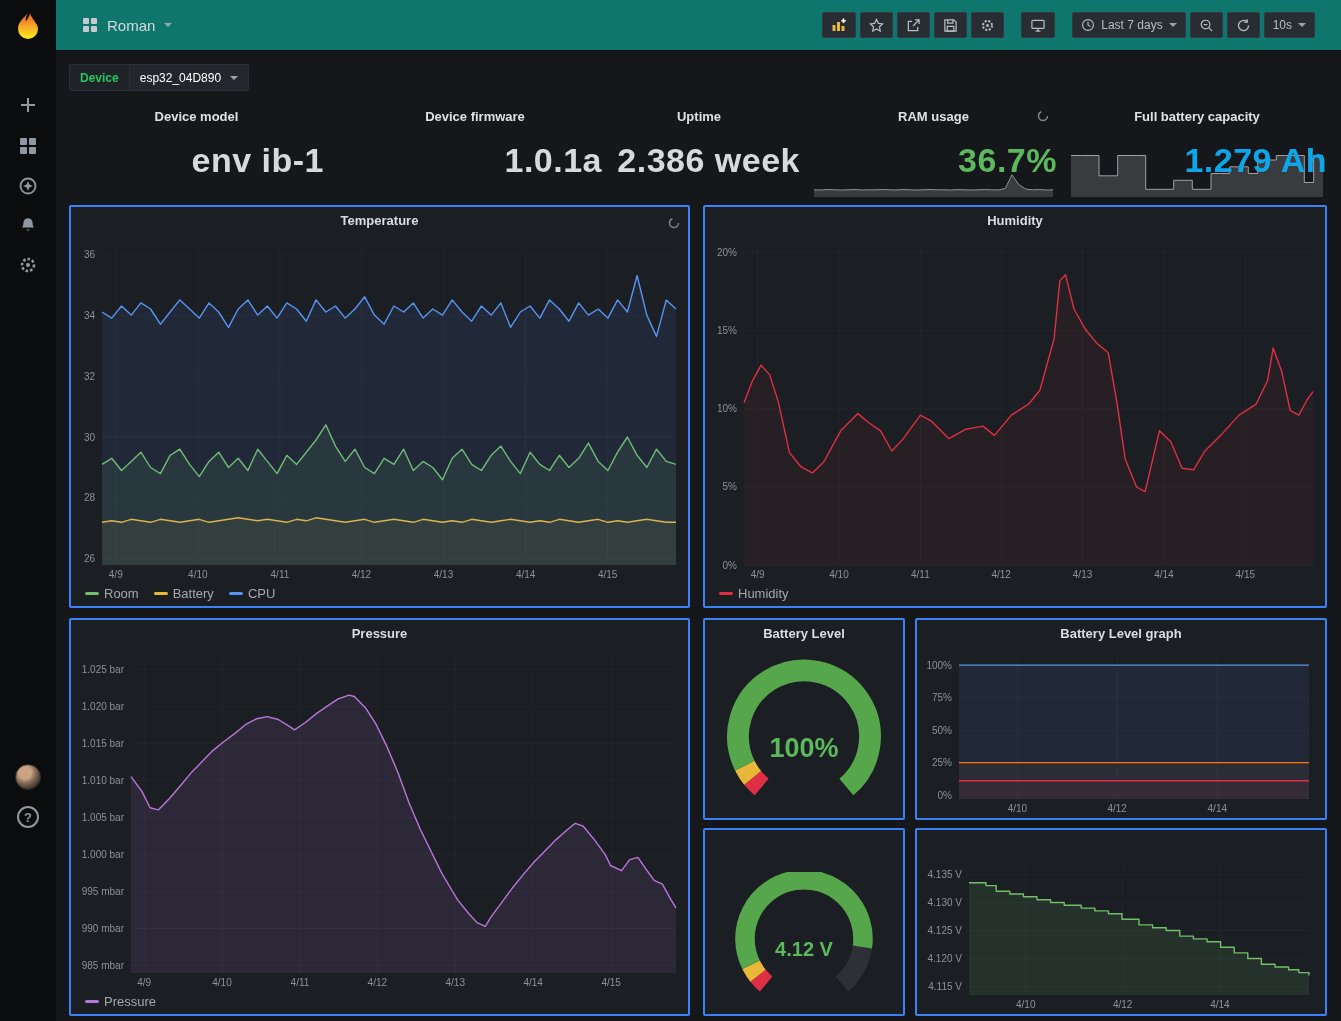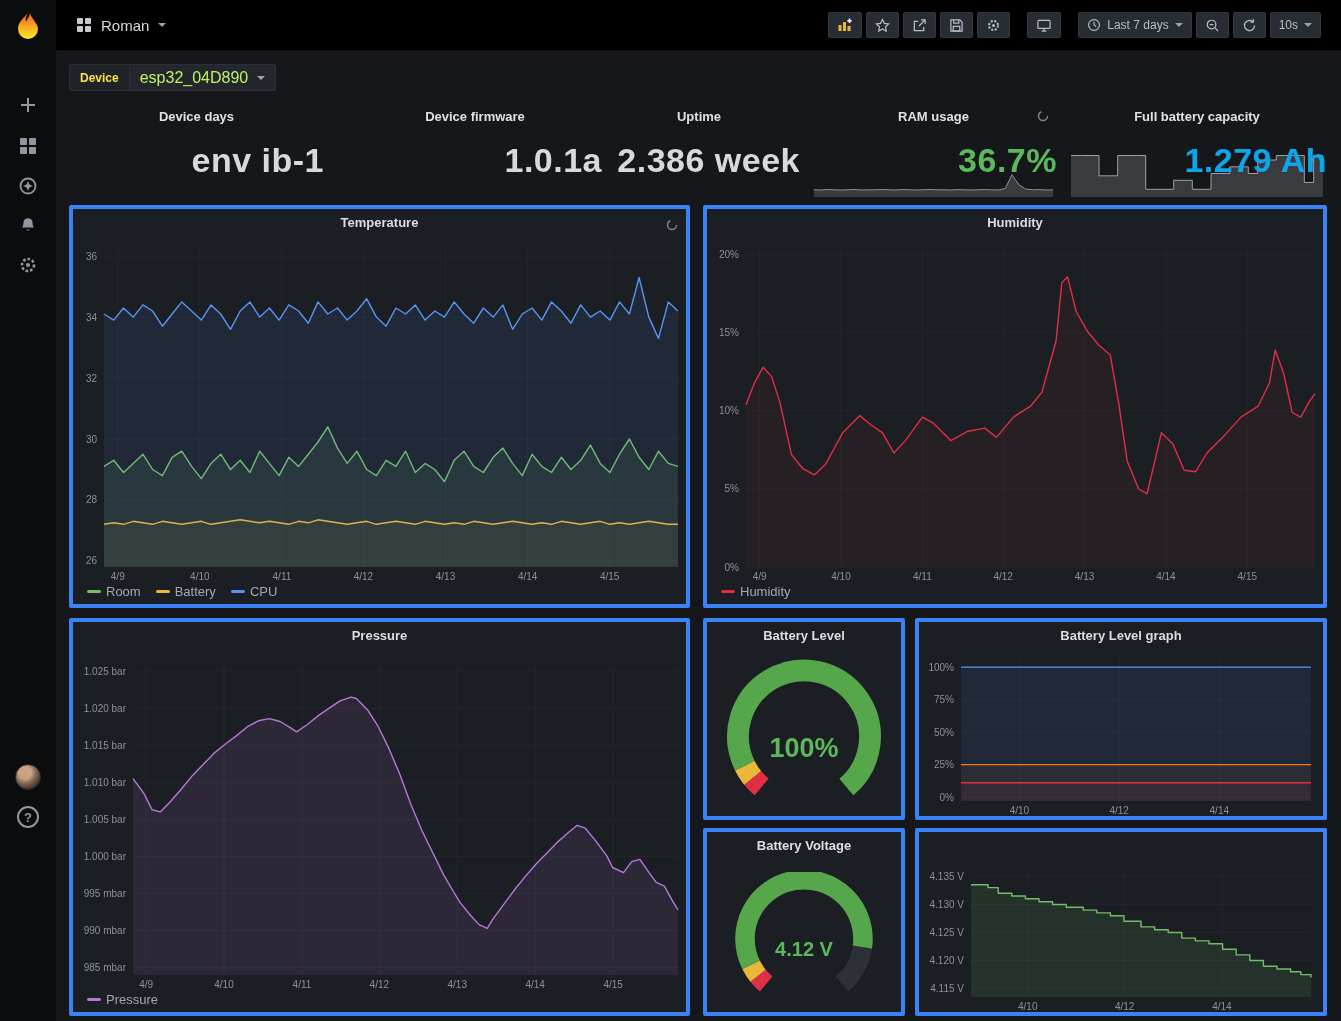--- a/index.html
+++ b/index.html
@@ -5,47 +5,47 @@
   *{box-sizing:border-box;margin:0;padding:0}
   body{margin:0;background:#0b0c0e;font-family:"Liberation Sans",sans-serif}
   .app{position:relative;width:1341px;height:1021px;background:#15171a;color:#d8d9da;overflow:hidden}
 
   
   .sidebar{position:absolute;left:0;top:0;width:56px;height:100%;background:#0b0c0e;z-index:6}
   .side-item{position:absolute;left:0;width:56px;height:38px;display:flex;align-items:center;justify-content:center;color:#9097a0;cursor:pointer}
   .logo-item{top:5px;height:42px}
 
   
-  .navbar{position:absolute;left:56px;top:0;right:0;height:50px;background:#000000;display:flex;align-items:center;padding:0 20px;z-index:5;box-shadow:0 1px 0 #0d0e10}
+  .navbar{position:absolute;left:56px;top:0;right:0;height:50px;background:#0f766e;display:flex;align-items:center;padding:0 26px;z-index:5;box-shadow:0 1px 0 #0d0e10}
   .nav-left{display:flex;align-items:center;gap:9px;color:#d8d9da;cursor:pointer}
   .nav-title{font-size:15px;font-weight:500}
   .caret{width:0;height:0;border-left:4px solid transparent;border-right:4px solid transparent;border-top:4px solid #9fa3a8;display:inline-block}
   .nav-right{margin-left:auto;display:flex;align-items:flex-end;gap:4px}
   .nav-btn{height:26px;min-width:30px;padding:0 8px;background:#282c33;border:1px solid #343941;border-radius:2px;display:flex;align-items:center;justify-content:center;gap:6px;color:#b9bdc4;font-size:12px;cursor:pointer;white-space:nowrap}
   .nav-gap{width:9px}
 
   
   .dash{position:absolute;left:56px;top:50px;right:0;bottom:0;background:#15171a}
   .var-row{position:absolute;left:13px;top:14px;display:flex;height:27px}
-  .var-label{background:#1f2328;color:#fde047;font-size:12px;font-weight:600;display:flex;align-items:center;padding:0 10px;border:1px solid #2b3038;border-right:none;border-radius:2px 0 0 2px}
-  .var-value{background:#23262c;color:#bef264;font-size:16px;display:flex;align-items:center;gap:9px;padding:0 10px;border:1px solid #2b3038;border-radius:0 2px 2px 0;cursor:pointer}
+  .var-label{background:#1f2328;color:#22c55e;font-size:12px;font-weight:600;display:flex;align-items:center;padding:0 10px;border:1px solid #2b3038;border-right:none;border-radius:2px 0 0 2px}
+  .var-value{background:#23262c;color:#ffffff;font-size:12px;display:flex;align-items:center;gap:9px;padding:0 10px;border:1px solid #2b3038;border-radius:0 2px 2px 0;cursor:pointer}
 
   .stat{position:absolute;top:50px;height:98px}
   #s1{left:13px;width:255px}
   #s2{left:292px;width:254px}
   #s3{left:542px;width:202px}
   #s4{left:754px;width:247px}
   #s5{left:1011px;width:260px}
   .stat-title{position:absolute;top:9px;width:100%;text-align:center;font-size:13px;font-weight:600;color:#e0e1e3}
   .stat-value{position:absolute;top:41px;width:100%;text-align:right;font-size:34px;font-weight:700;z-index:2;letter-spacing:.5px}
   .spark{position:absolute;left:4px;right:4px;bottom:1px;z-index:1}
   #s4 .spark{height:27px}
   #s5 .spark{height:47px}
 
-  .panel{position:absolute;background:#1b1e23;border:4px solid #3b82f6;border-radius:2px}
+  .panel{position:absolute;background:#1b1e23;border:2px solid #3b82f6;border-radius:2px}
   #p-temp{left:13px;top:155px;width:621px;height:403px}
   #p-hum{left:647px;top:155px;width:624px;height:403px}
   #p-press{left:13px;top:568px;width:621px;height:398px}
   #p-blevel{left:647px;top:568px;width:202px;height:202px}
   #p-blgraph{left:859px;top:568px;width:412px;height:202px}
   #p-bvolt{left:647px;top:778px;width:202px;height:188px}
   #p-bvgraph{left:859px;top:778px;width:412px;height:188px}
   .panel-title{position:absolute;top:0;left:0;right:0;height:28px;line-height:28px;text-align:center;font-size:13px;font-weight:600;color:#dcdde0;cursor:pointer}
   .chart-box{position:absolute;left:4px;right:4px;top:30px;bottom:26px;cursor:crosshair}
   .chart-box.no-legend{top:28px;bottom:4px;right:8px}
@@ -203,21 +203,21 @@
 
     <div class="var-row">
       <div class="var-label">Device</div>
       <div class="var-value">
         <span>esp32_04D890</span>
         <span class="caret"></span>
       </div>
     </div>
 
     <section class="stat" id="s1">
-      <div class="stat-title">Device days</div>
+      <div class="stat-title">Device model</div>
       <div class="stat-value" style="color: rgb(216, 217, 218);">env ib-1</div>
     </section>
     <section class="stat" id="s2">
       <div class="stat-title">Device firmware</div>
       <div class="stat-value" style="color: rgb(216, 217, 218);">1.0.1a</div>
     </section>
     <section class="stat" id="s3">
       <div class="stat-title">Uptime</div>
       <div class="stat-value" style="color: rgb(216, 217, 218);">2.386 week</div>
     </section>
@@ -417,21 +417,20 @@
             <path d="M38.0 17.1L388.0 17.1L388.0 151L38.0 151Z" fill="#5794F2" fill-opacity="0.1" stroke="none"></path>
             <path d="M38.0 17.1L388.0 17.1" fill="none" stroke="#5794F2" stroke-width="1.4" stroke-linejoin="round"></path>
             <path d="M38.0 114.6L388.0 114.6L388.0 151L38.0 151Z" fill="#FF780A" fill-opacity="0.05" stroke="none"></path>
             <path d="M38.0 114.6L388.0 114.6" fill="none" stroke="#FF780A" stroke-width="1.4" stroke-linejoin="round"></path>
             <path d="M38.0 132.8L388.0 132.8L388.0 151L38.0 151Z" fill="#E02F44" fill-opacity="0.05" stroke="none"></path>
             <path d="M38.0 132.8L388.0 132.8" fill="none" stroke="#E02F44" stroke-width="1.4" stroke-linejoin="round"></path>
           </svg></div>
     </section>
 
     <section class="panel" id="p-bvolt">
-      <div class="panel-title">Battery Voltage</div>
       <div class="gauge-wrap">
         <div class="gauge-box">
           <div class="gauge-value">4.12 V</div>
         <svg width="150" height="126" viewBox="0 0 150 126" style="position: absolute; left: 0px; top: 0px;">
               <path d="M37.1 112.0A59.0 59.0 0 1 1 112.9 112.0" fill="none" stroke="#2d3036" stroke-width="19.470000000000002"></path>
               <path d="M37.1 112.0A59.0 59.0 0 0 1 29.0 103.7" fill="none" stroke="#E02F44" stroke-width="19.470000000000002"></path>
               <path d="M29.0 103.7A59.0 59.0 0 0 1 22.1 92.8" fill="none" stroke="#EAB839" stroke-width="19.470000000000002"></path>
               <path d="M22.1 92.8A59.0 59.0 0 1 1 133.4 75.0" fill="none" stroke="#56a64b" stroke-width="19.470000000000002"></path>
             </svg>
           </div>

